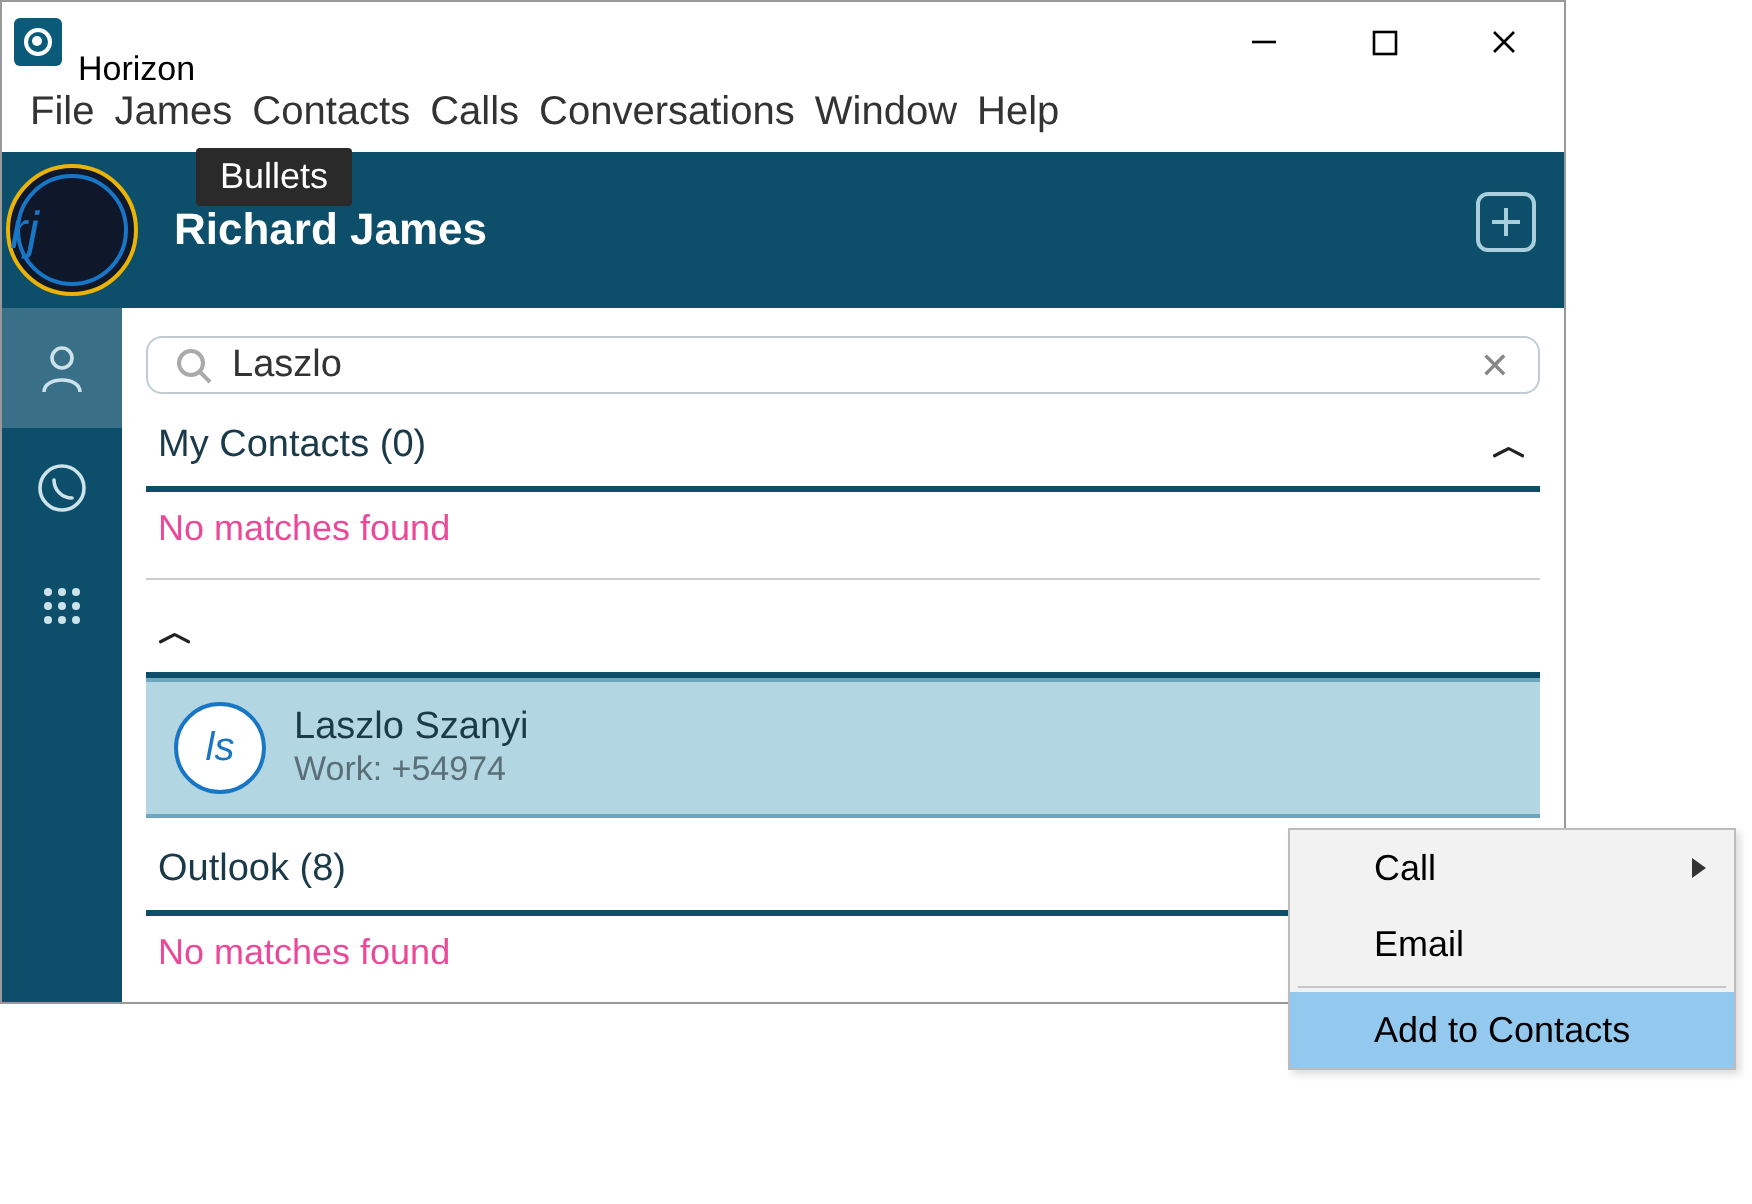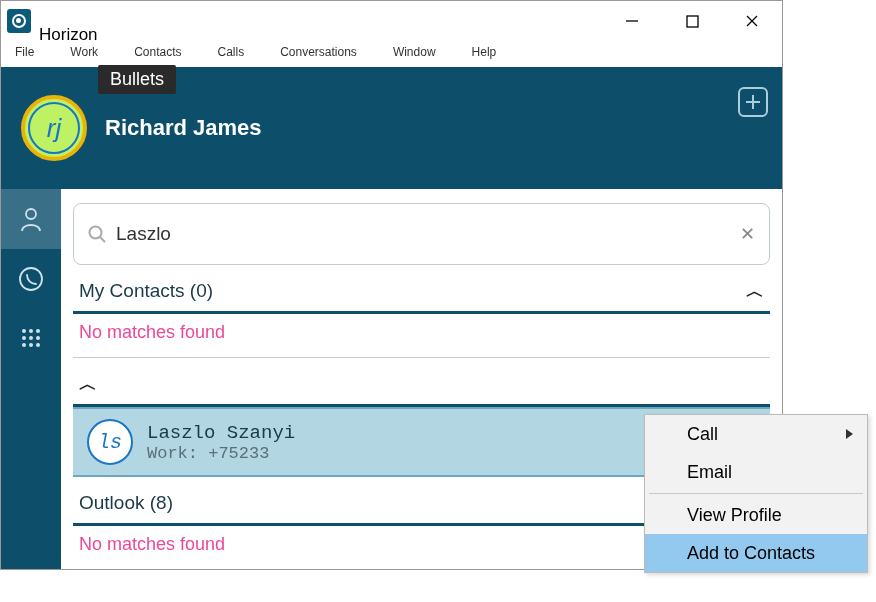--- a/index.html
+++ b/index.html
@@ -6,42 +6,42 @@
   body { font-family: "Segoe UI", Arial, sans-serif; background: #fff; width: 876px; height: 602px; overflow: hidden; position: relative; }
   .window { width: 783px; border: 1px solid #999; background: #fff; }
   .titlebar { display: flex; align-items: center; height: 40px; padding: 0 0 0 6px; }
   .app-icon { width: 24px; height: 24px; background: #0a5b7a; border-radius: 3px; display: flex; align-items: center; justify-content: center; margin-right: 8px; }
   .app-icon-inner { width: 14px; height: 14px; border: 2px solid #fff; border-radius: 50%; position: relative; }
   .app-icon-inner::after { content:''; position:absolute; width:5px; height:5px; background:#fff; border-radius:50%; top:2px; left:2px;}
   .app-title { font-size: 17px; color: #000; flex: 1; margin-top: 27px; }
   .win-controls { display: flex; }
   .win-btn { width: 60px; height: 40px; display: flex; align-items: center; justify-content: center; font-size: 15px; background:transparent;}
   .win-btn svg { display:block; }
-  .menubar { display: flex; gap: 36px; padding: 4px 14px 8px 14px; font-size: 12px; color: #333; align-items: flex-end; }
+  .menubar { display: flex; gap: 10px; padding: 4px 14px 8px 14px; font-size: 20px; color: #333; align-items: flex-end; }
   .menubar span { cursor: default; }
-  .header { background: #0d4f6a; height: 122px; position: relative; display:flex; align-items:center; padding-left:20px;}
+  .header { background: #0d4f6a; height: 78px; position: relative; display:flex; align-items:center; padding-left:2px;}
   .bullets-tip { position: absolute; top: -2px; left: 97px; background: #2a2a2a; color: #fff; padding: 4px 12px; font-size: 18px; border-radius: 2px; z-index:5;}
-  .avatar-big { width: 66px; height: 66px; border-radius: 50%; background: #bef264; border: 4px solid #eab308; display: flex; align-items: center; justify-content: center; margin-right: 18px; position:relative;}
+  .avatar-big { width: 66px; height: 66px; border-radius: 50%; background: #0f172a; border: 2px solid #eab308; display: flex; align-items: center; margin-right: 18px; position:relative;}
   .avatar-big::before{content:''; position:absolute; inset:3px; border:2px solid #1976c5; border-radius:50%;}
   .avatar-big span { color: #1976c5; font-style: italic; font-size: 26px; position:relative;}
   .username { color: #fff; font-size: 22px; font-weight: 600; }
   .add-btn { position: absolute; right: 14px; top: 20px; width: 30px; height: 30px; border: 2px solid #a9cfdd; border-radius: 6px; color: #a9cfdd; font-size: 22px; display:flex; align-items:center; justify-content:center; line-height:1;}
   .body { display: flex; background: #fff; }
   .sidebar { width: 60px; background: #0d4f6a; display: flex; flex-direction: column; align-items: center; padding-top: 0; }
   .side-item { width: 60px; height: 60px; display: flex; align-items: center; justify-content: center; color: #cde3ec; }
   .side-item.active { background: #3a6f88; }
   .content { flex: 1; padding: 14px 12px 0 12px; }
-  .searchbox { border: 1px solid #bfcdd3; border-radius: 8px; height: 62px; display: flex; align-items: center; padding: 0 14px; gap: 10px; }
+  .searchbox { border: 1px solid #bfcdd3; border-radius: 8px; height: 29px; display: flex; align-items: center; padding: 0 14px; gap: 10px; }
   .searchbox input { border: none; outline: none; font-size: 19px; flex: 1; background: transparent; color:#333;}
   .search-clear { color: #888; font-size: 18px; cursor: pointer; }
   .section-head { display: flex; align-items: center; justify-content: space-between; padding: 14px 6px 8px 6px; font-size: 19px; color: #1a3a4a; font-weight:500;}
   .section-head .chev { font-size: 18px; font-weight:bold; color:#222;}
   .divider { height: 3px; background: #0d4f6a; }
   .nomatch { padding: 8px 6px 14px 6px; font-size: 18px; color: #ec4899; border-bottom:1px solid #ccc;}
-  .contact-row { background: #b3d6e3; border-top: 2px solid #6ea6be; border-bottom: 2px solid #6ea6be; display: flex; align-items: center; padding: 10px 6px 10px 14px; gap: 14px; font-family: Liberation Mono, monospace; }
+  .contact-row { background: #b3d6e3; border-top: 2px solid #6ea6be; border-bottom: 2px solid #6ea6be; display: flex; align-items: center; padding: 10px 6px 10px 14px; gap: 14px; }
   .avatar-sm { width: 46px; height: 46px; border-radius: 50%; background: #fff; border: 2px solid #1976c5; display: flex; align-items: center; justify-content: center; }
   .avatar-sm span { color: #1976c5; font-style: italic; font-size: 20px; }
   .contact-name { font-size: 19px; color: #1a3a4a; font-weight:500;}
   .contact-detail { font-size: 17px; color: #5a6f78; }
   .context-menu { position: absolute; left: 644px; top: 414px; width: 224px; background: #f2f2f2; border: 1px solid #bcbcbc; box-shadow: 2px 2px 4px rgba(0,0,0,0.15); font-size: 18px; color: #000; }
   .ctx-item { height: 38px; display: flex; align-items: center; padding: 0 18px 0 42px; position: relative; }
   .ctx-item.arrow::after { content: ''; position: absolute; right: 14px; top: 50%; transform: translateY(-50%); border-left: 7px solid #333; border-top: 5px solid transparent; border-bottom: 5px solid transparent; }
   .ctx-sep { height: 1px; background: #c8c8c8; margin: 2px 4px; }
   .ctx-item.highlight { background: #93c8ef; }
 </style>
@@ -69,21 +69,21 @@
         <svg width="14" height="14">
             <line x1="2" y1="2" x2="12" y2="12" stroke="#000" stroke-width="1.3"></line>
             <line x1="12" y1="2" x2="2" y2="12" stroke="#000" stroke-width="1.3"></line>
           </svg>
       </div>
     </div>
   </div>
 
   <div class="menubar">
     <span>File</span>
-    <span>Work</span>
+    <span>James</span>
     <span>Contacts</span>
     <span>Calls</span>
     <span>Conversations</span>
     <span>Window</span>
     <span>Help</span>
   </div>
 
   <div class="header">
     <div class="bullets-tip">Bullets</div>
     <div class="avatar-big">
@@ -147,33 +147,32 @@
       <div class="section-head">
         <span class="chev">︿</span>
       </div>
       <div class="divider"></div>
       <div class="contact-row">
         <div class="avatar-sm">
             <span>ls</span>
           </div>
         <div>
           <div class="contact-name">Laszlo Szanyi</div>
-          <div class="contact-detail">Work: +75233</div>
+          <div class="contact-detail">Work: +54974</div>
         </div>
       </div>
 
       <div class="section-head">
         <span>Outlook (8)</span>
         <span class="chev">︿</span>
       </div>
       <div class="divider"></div>
       <div class="nomatch" style="border-bottom:none">No matches found</div>
     </div>
   </div>
 </div>
 
 <div class="context-menu">
   <div class="ctx-item arrow">Call</div>
   <div class="ctx-item">Email</div>
   <div class="ctx-sep"></div>
-  <div class="ctx-item">View Profile</div>
   <div class="ctx-item highlight">Add to Contacts</div>
 </div>
 
 </body></html>

